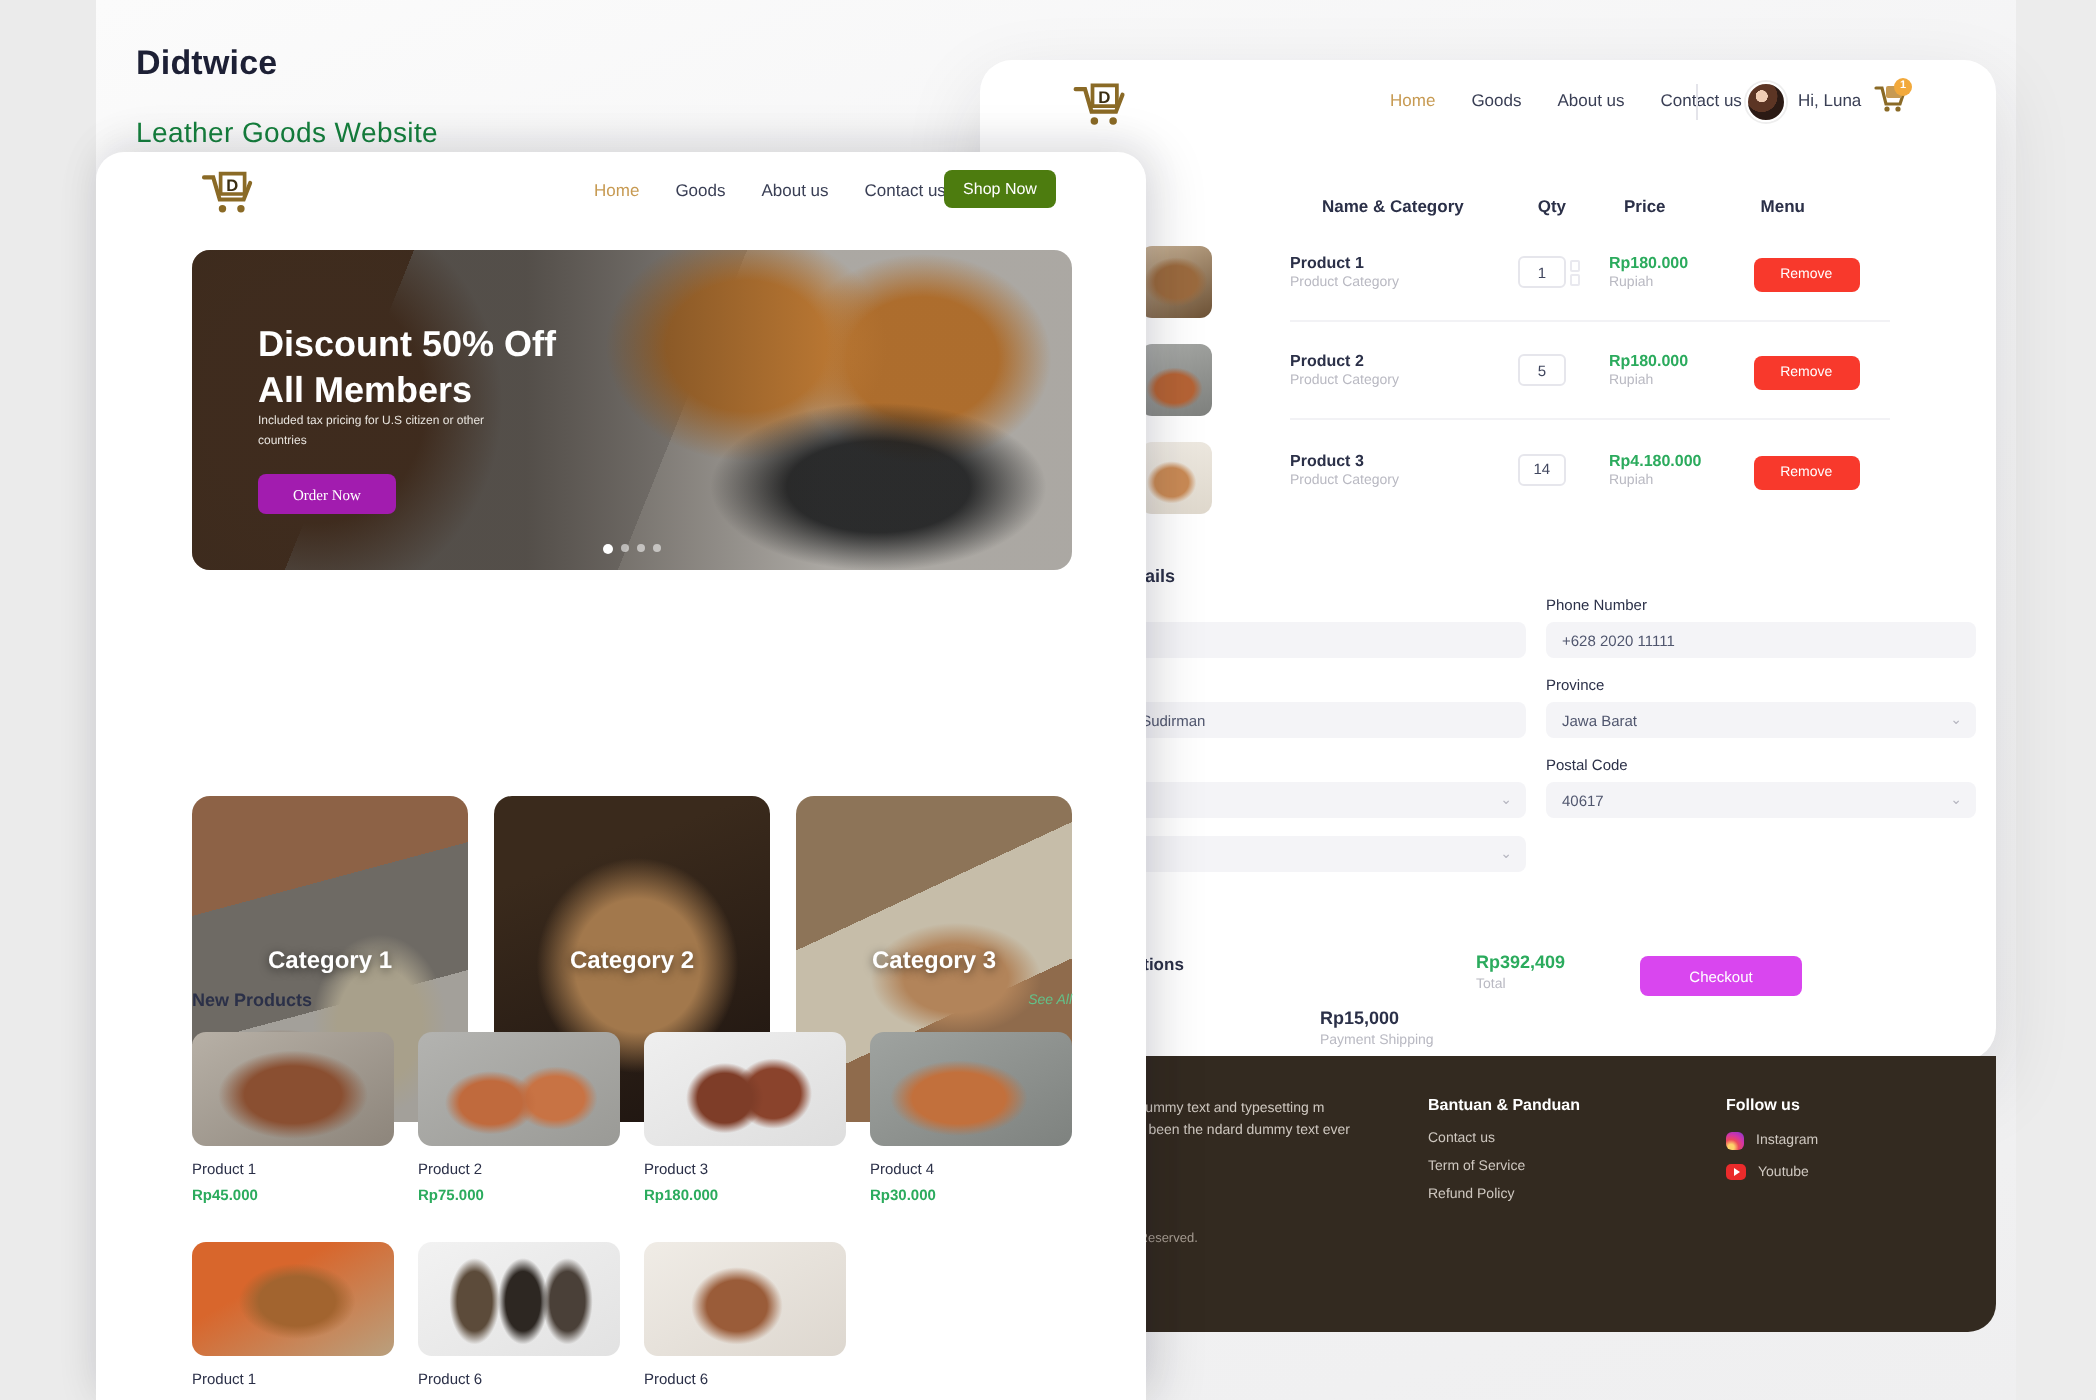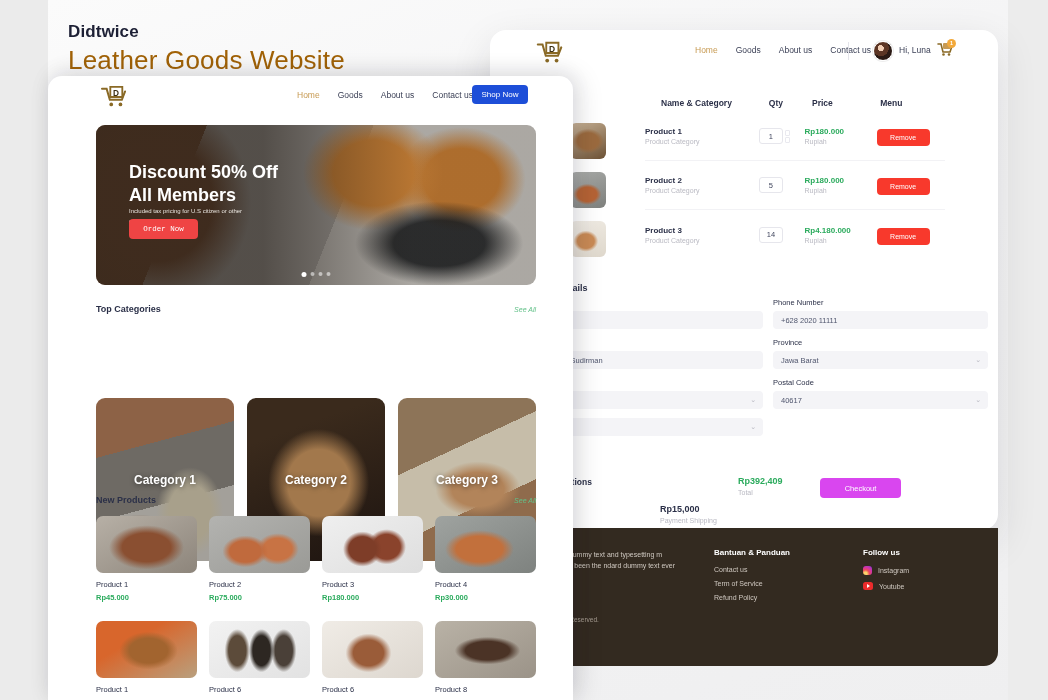--- a/index.html
+++ b/index.html
@@ -13,21 +13,21 @@
   
   .canvas-bg {
     position: absolute; left: 48px; top: 0; width: 960px; height: 700px;
     background: linear-gradient(160deg,#fbfbfb 0%, #f4f4f5 40%, #efeff0 100%);
   }
   .canvas-right { position:absolute; left:1008px; top:0; width:40px; height:700px; background:#ececec; }
 
   
   .title-block { position: absolute; left: 68px; top: 22px; }
   .title-main { font-size: 17px; font-weight: bold; color: #1d2035; letter-spacing: .1px; }
-  .title-sub { font-size: 26px; color: #a16207; margin-top: 3px; letter-spacing: .2px; }
+  .title-sub { font-size: 14px; color: #15803d; margin-top: 16px; letter-spacing: .2px; }
 
   
   .cart-panel {
     position: absolute; left: 490px; top: 30px; width: 508px; height: 500px;
     background: #ffffff; border-radius: 16px;
     box-shadow: 0 14px 40px rgba(30,30,45,.12);
     overflow: hidden;
   }
   .cart-nav { position:absolute; left:0; top:0; width:508px; height:46px; }
   .cart-logo { position:absolute; left:45px; top:10px; width:30px; height:26px; }
@@ -106,37 +106,37 @@
   .site {
     position:absolute; left:48px; top:76px; width:525px; height:624px;
     background:#fff; border-radius:14px 14px 0 0;
     box-shadow: 6px 0 26px rgba(25,25,40,.13), 0 -4px 20px rgba(25,25,40,.07);
     overflow:hidden;
   }
   .site-nav { height:38px; position:relative; }
   .site-logo { position:absolute; left:50px; top:9px; width:32px; height:24px; }
   .site-links { position:absolute; left:249px; top:14px; display:flex; gap:18px; font-size:8.5px; color:#3a3f55; }
   .site-links .active { color:#c79a52; }
-  .btn-shop { position:absolute; left:424px; top:9px; width:56px; height:19px; background:#1d4ed8;
+  .btn-shop { position:absolute; left:424px; top:9px; width:56px; height:19px; background:#4d7c0f;
               color:#fff; border:none; border-radius:4px; font-size:8px; cursor:pointer; font-family:inherit; }
 
   .hero { position:absolute; left:48px; top:49px; width:440px; height:160px; border-radius:9px; overflow:hidden; }
   .hero-img { position:absolute; inset:0;
     background:
       radial-gradient(ellipse 120px 60px at 78% 74%, rgba(20,22,24,.85) 0 38%, rgba(20,22,24,0) 70%),
       radial-gradient(ellipse 95px 78px at 63% 30%, #c07b34 0 42%, rgba(192,123,52,0) 74%),
       radial-gradient(ellipse 86px 70px at 83% 34%, #b5722f 0 44%, rgba(181,114,47,0) 75%),
       radial-gradient(ellipse 120px 130px at 14% 48%, #6d4b34 0 46%, rgba(109,75,52,0) 78%),
       linear-gradient(112deg, #6a4a33 0 22%, #9b9894 22% 55%, #b3b0ab 55% 100%);
   }
   .hero-sh { position:absolute; inset:0; background:linear-gradient(90deg, rgba(25,18,12,.55) 0 38%, rgba(25,18,12,.05) 72%); }
   .hero-t { position:absolute; left:33px; top:36px; font-size:18px; font-weight:bold; color:#fff; line-height:1.25; }
   .hero-s { position:absolute; left:33px; top:82px; width:115px; font-size:6px; color:#e8e4de; line-height:1.6; }
-  .btn-order { position:absolute; left:33px; top:94px; width:69px; height:20px; background:#ef4444;
-               color:#fff; border:none; border-radius:4px; font-size:7.5px; cursor:pointer; font-family:Liberation Mono, monospace; }
+  .btn-order { position:absolute; left:33px; top:112px; width:69px; height:20px; background:#a21caf;
+               color:#fff; border:none; border-radius:4px; font-size:7.5px; cursor:pointer; font-family:Liberation Serif, serif; }
   .dots { position:absolute; left:50%; transform:translateX(-50%); bottom:8px; display:flex; gap:4px; }
   .dots i { width:4px; height:4px; border-radius:50%; background:rgba(255,255,255,.55); display:block; }
   .dots i.on { background:#fff; width:5px; height:5px; }
 
   .sec-head { position:absolute; display:flex; justify-content:space-between; align-items:center; width:440px; left:48px; }
   .sec-title { font-size:9px; font-weight:bold; color:#2b3048; }
   .see-all { font-size:7px; color:#63c189; font-style:italic; cursor:pointer; }
 
   .cats { position:absolute; left:48px; top:322px; display:flex; gap:13px; }
   .cat { width:138px; height:163px; border-radius:9px; position:relative; overflow:hidden; cursor:pointer; }
@@ -393,24 +393,20 @@
       <div class="hero-s">Included tax pricing for U.S citizen or other countries</div>
       <button class="btn-order">Order Now</button>
       <div class="dots">
         <i class="on"></i>
         <i></i>
         <i></i>
         <i></i>
       </div>
     </div>
 
-    <div class="sec-head" style="top:228px;">
-      <div class="sec-title">Top Categories</div>
-      <div class="see-all">See All</div>
-    </div>
     <div class="cats">
       <div class="cat cat1">
           <div class="cat-lbl">Category 1</div>
         </div>
       <div class="cat cat2">
           <div class="cat-lbl">Category 2</div>
         </div>
       <div class="cat cat3">
           <div class="cat-lbl">Category 3</div>
         </div>
@@ -450,19 +446,15 @@
         <div class="prod-n">Product 1</div>
       </div>
       <div class="prod">
         <div class="prod-img p6"></div>
         <div class="prod-n">Product 6</div>
       </div>
       <div class="prod">
         <div class="prod-img p7"></div>
         <div class="prod-n">Product 6</div>
       </div>
-      <div class="prod">
-        <div class="prod-img p8"></div>
-        <div class="prod-n">Product 8</div>
-      </div>
     </div>
   </div>
 </div>
 
 </body></html>

